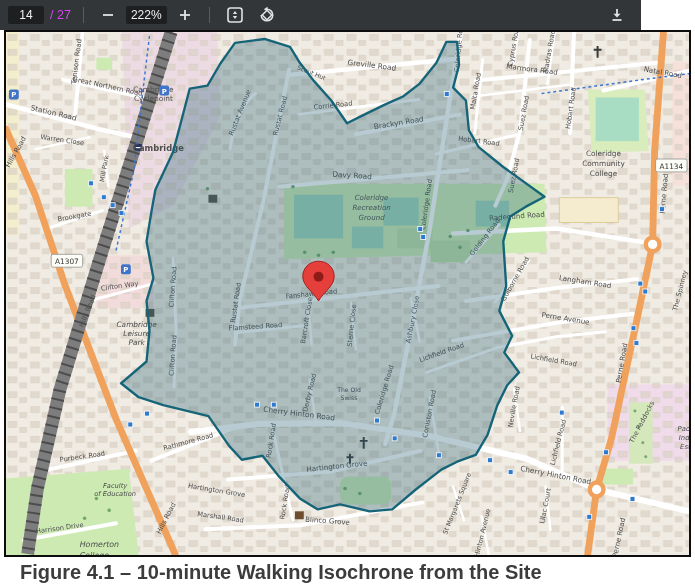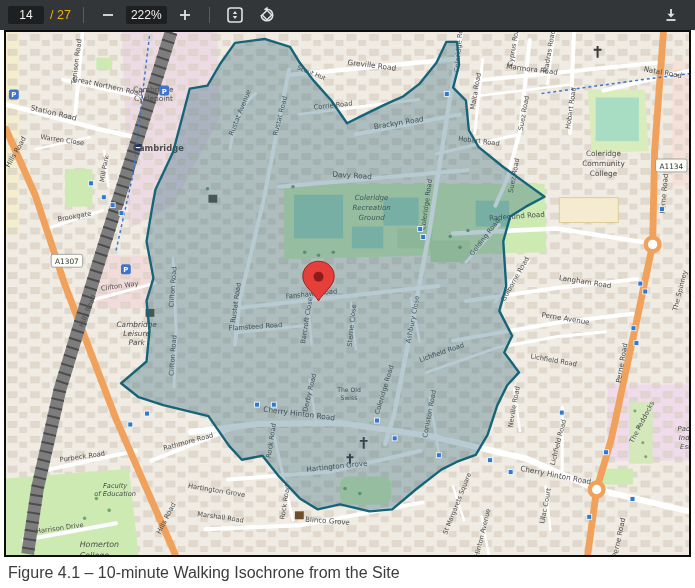--- a/index.html
+++ b/index.html
@@ -1,23 +1,23 @@
 <!DOCTYPE html>
 <html><head>
 <meta charset="utf-8">
 <style>
   html,body{margin:0;padding:0;background:#fff;width:695px;font-family:"Liberation Sans",sans-serif;}
   .stage{position:relative;width:695px;height:588px;overflow:hidden;background:#fff;}
   
-  .toolbar{position:absolute;top:0;left:0;width:695px;height:30px;background:#333639;
+  .toolbar{position:absolute;top:0;left:0;width:641px;height:30px;background:#333639;
            display:flex;align-items:center;justify-content:space-between;box-sizing:border-box;padding:0 12px 0 8px;}
   .tb-left{display:flex;align-items:center;gap:6px;}
   .tb-box{background:#1d1f20;color:#f1f1f1;font-size:12px;min-width:26px;padding:2px 5px;
           text-align:center;border-radius:2px;line-height:14px;}
-  .tb-text{color:#eab308;font-size:12.5px;}
+  .tb-text{color:#d946ef;font-size:12.5px;}
   .tb-divider{width:1px;height:16px;background:#5a5d60;margin:0 6px;}
   .tb-btn{background:none;border:none;padding:2px;margin:0 2px;display:flex;align-items:center;cursor:pointer;}
   .tb-btn svg{display:block;}
   
   .map-frame{position:absolute;top:30px;left:0;width:687px;height:527px;margin:0 4px;box-sizing:border-box;
              border:2px solid #0d0d0d;background:#f0ece3;}
   .map-frame svg{display:block;}
   
   text.lbl{font-family:"DejaVu Sans",sans-serif;text-anchor:middle;fill:#4e4e4e;}
   .c-road{fill:#4e4e4e;}
@@ -26,21 +26,21 @@
   .c-bluebold{fill:#1d55c0;font-weight:bold;}
   .c-green{fill:#4a7d45;font-style:italic;}
   .c-red{fill:#b8433f;font-style:italic;}
   .c-school{fill:#5d6149;}
   .c-ind{fill:#8a7a8d;font-style:italic;}
   .badge-rect{fill:#fdfdf8;stroke:#8f8f8f;stroke-width:0.8;}
   .badge-text{font-family:"DejaVu Sans",sans-serif;font-size:7.5px;fill:#333;text-anchor:middle;}
   
   .caption{position:absolute;top:557px;left:0;width:695px;height:31px;background:#fff;
            display:flex;align-items:center;}
-  .caption span{font-size:16px;color:#3c3c3c;padding-left:8px;}
+  .caption span{font-size:20px;color:#3c3c3c;padding-left:20px;font-weight:bold;}
 </style>
 </head>
 <body>
 
 <div class="stage">
 
   <div class="toolbar">
     <div class="tb-left">
       <div class="tb-box">14</div>
       <span class="tb-text">

